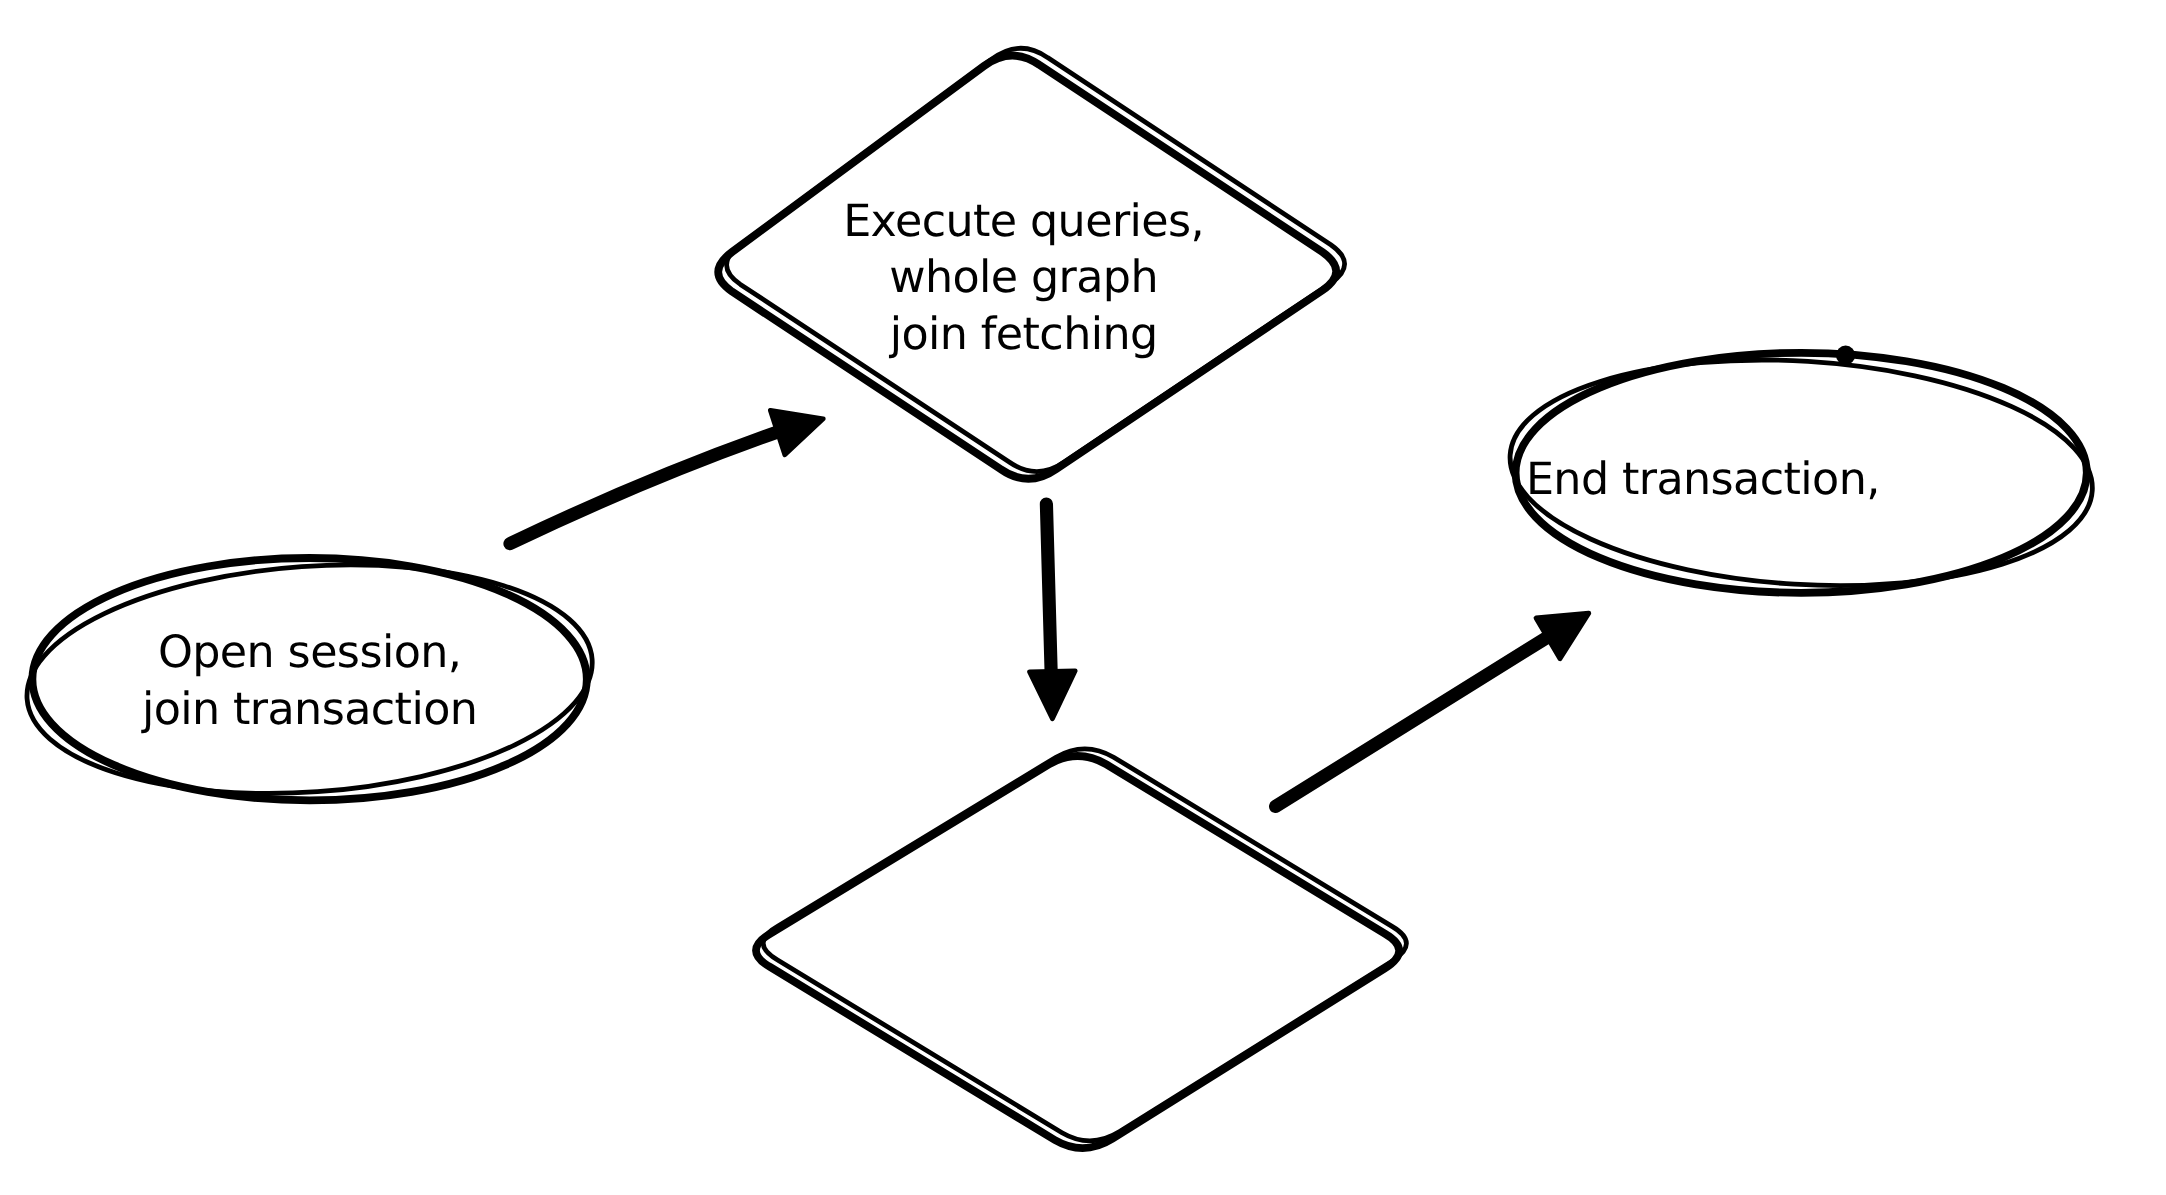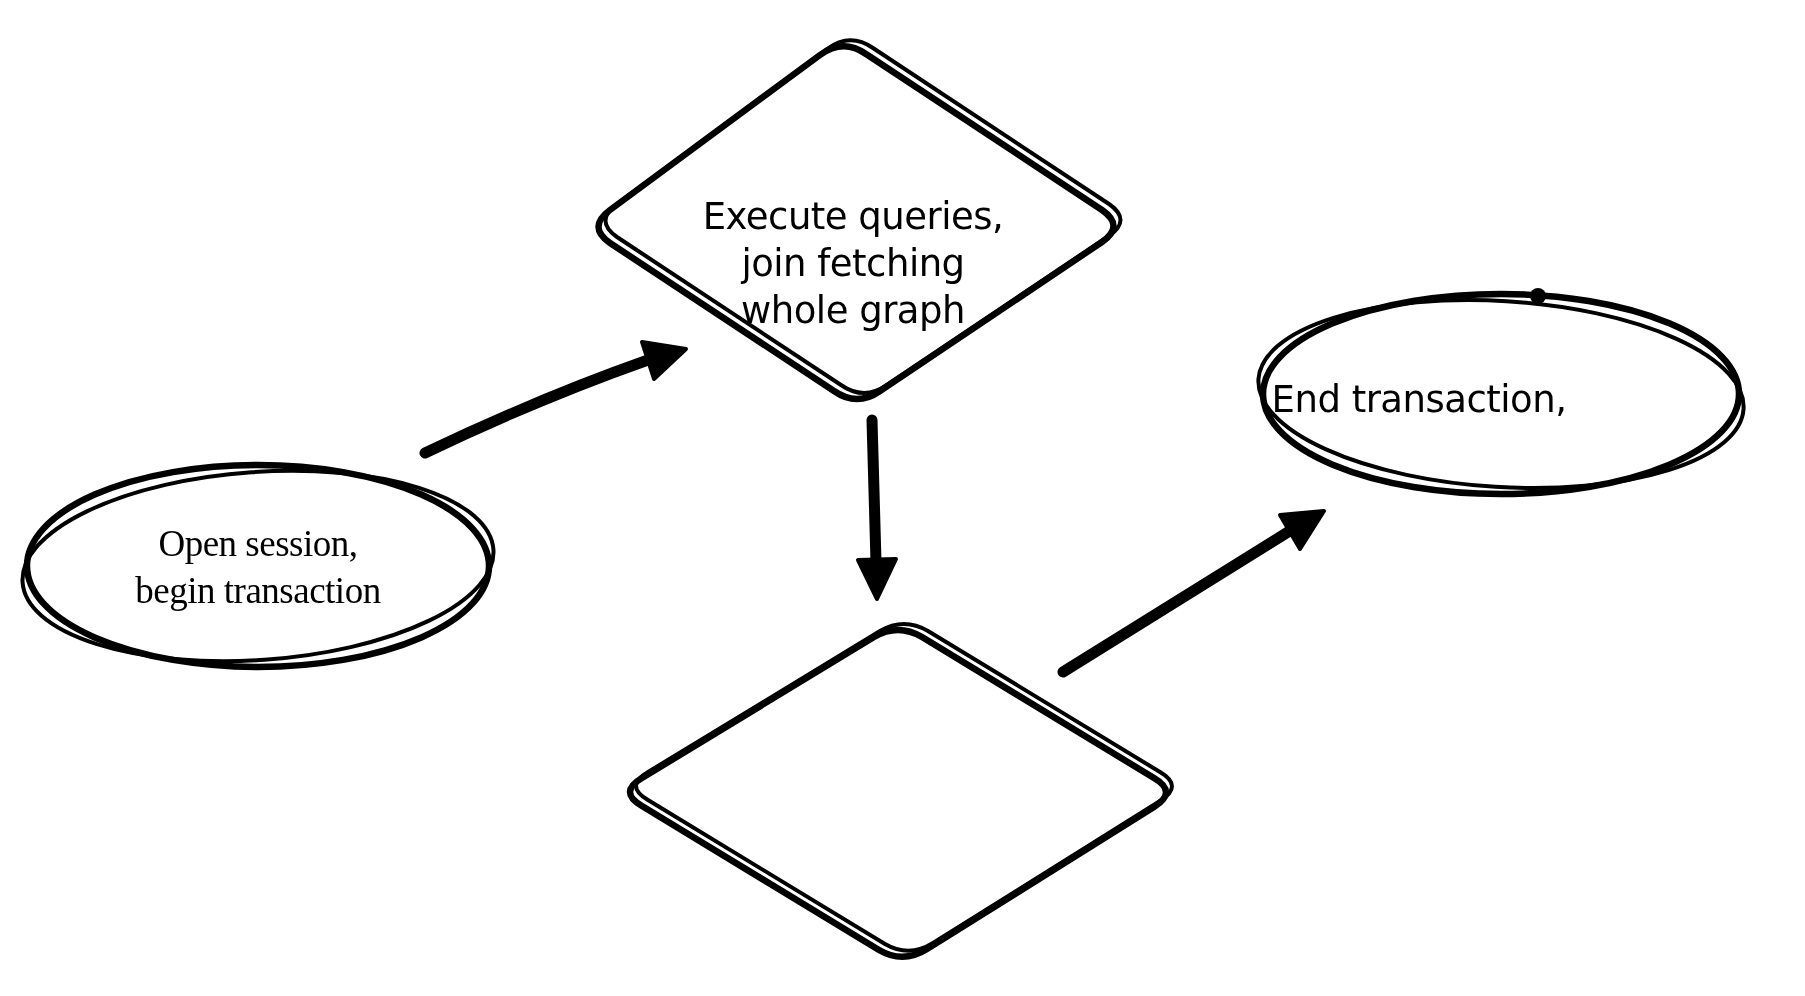--- a/index.html
+++ b/index.html
@@ -78,29 +78,29 @@
       <path class="sketch arrow-shaft" d="M872,420 L876,562"></path>
       <polygon class="arrow-head" points="877,599 858,560 896,559"></polygon>
     </g>
 
     <g>
       <path class="sketch arrow-shaft" d="M1063,672 L1288,532"></path>
       <polygon class="arrow-head" points="1324,511 1300,549 1280,515"></polygon>
     </g>
   </svg>
 
-  <div class="label" style="left:258px; top:567px;font-family:Liberation Serif, serif;">
+  <div class="label" style="left:258px; top:567px;">
     <div>Open session,</div>
-    <div>begin transaction</div>
+    <div>join transaction</div>
   </div>
 
-  <div class="label" style="left:853px; top:231px;margin-top:32px;">
+  <div class="label" style="left:853px; top:231px;">
     <div>Execute queries,</div>
+    <div>whole graph</div>
     <div>join fetching</div>
-    <div>whole graph</div>
   </div>
 
 
   <div class="label" style="left:1419px; top:399px;">
     <div>End transaction,</div>
   </div>
 
 </div>
 
 </body></html>

